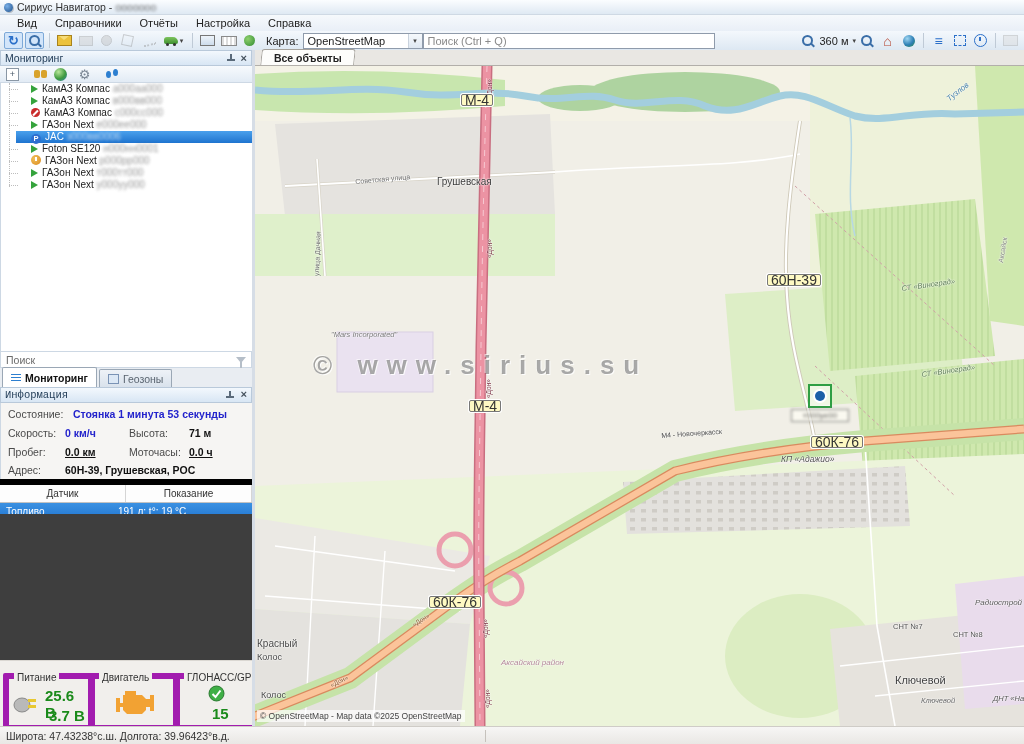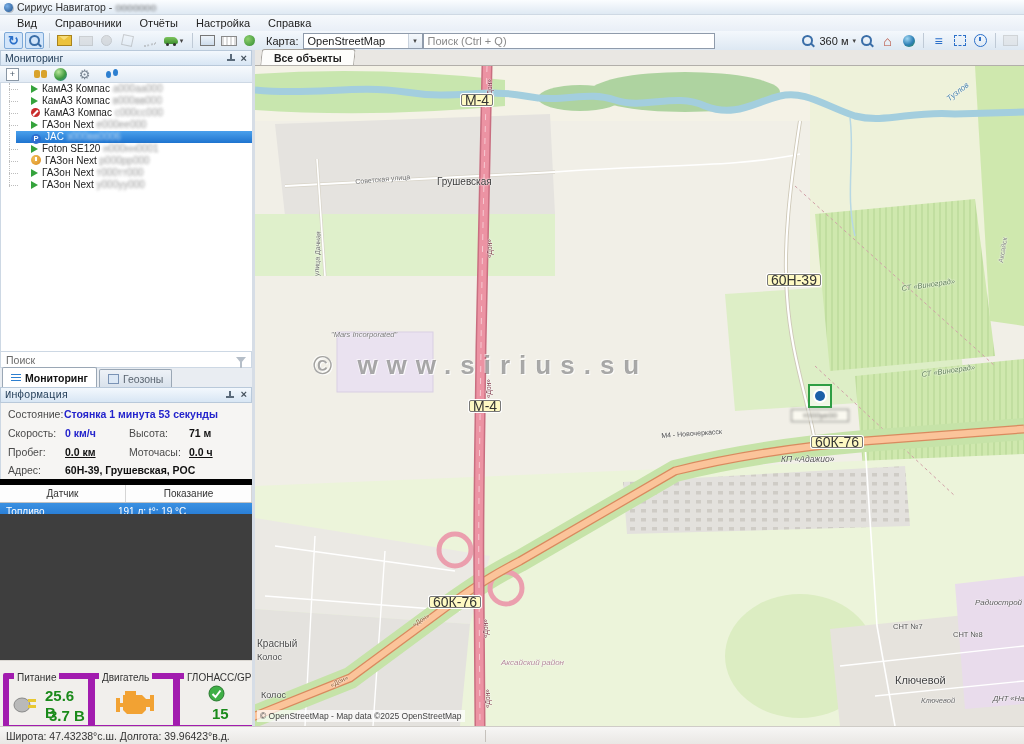--- a/index.html
+++ b/index.html
@@ -271,21 +271,21 @@
 
 <div id="infohead" class="phead abs">
   <span>Информация</span>
   <span class="sp"></span>
   <span class="pin"></span>
   <span class="closex">×</span>
 </div>
 
 <div id="infobody">
   <span class="ilabel" style="left:7px;top:5px">Состояние:</span>
-  <span class="ival blue" style="left:63px;top:5px">Стоянка 1 минута 53 секунды</span>
+  <span class="ival blue" style="left:72px;top:5px">Стоянка 1 минута 53 секунды</span>
   <span class="ilabel" style="left:7px;top:24px">Скорость:</span>
   <span class="ival blue" style="left:64px;top:24px">0 км/ч</span>
   <span class="ilabel" style="left:128px;top:24px">Высота:</span>
   <span class="ival" style="left:188px;top:24px">71 м</span>
   <span class="ilabel" style="left:7px;top:43px">Пробег:</span>
   <span class="ival und" style="left:64px;top:43px">0.0 км</span>
   <span class="ilabel" style="left:128px;top:43px">Моточасы:</span>
   <span class="ival und" style="left:188px;top:43px">0.0 ч</span>
   <span class="ilabel" style="left:7px;top:61px">Адрес:</span>
   <span class="ival" style="left:64px;top:61px">60Н-39, Грушевская, РОС</span>

